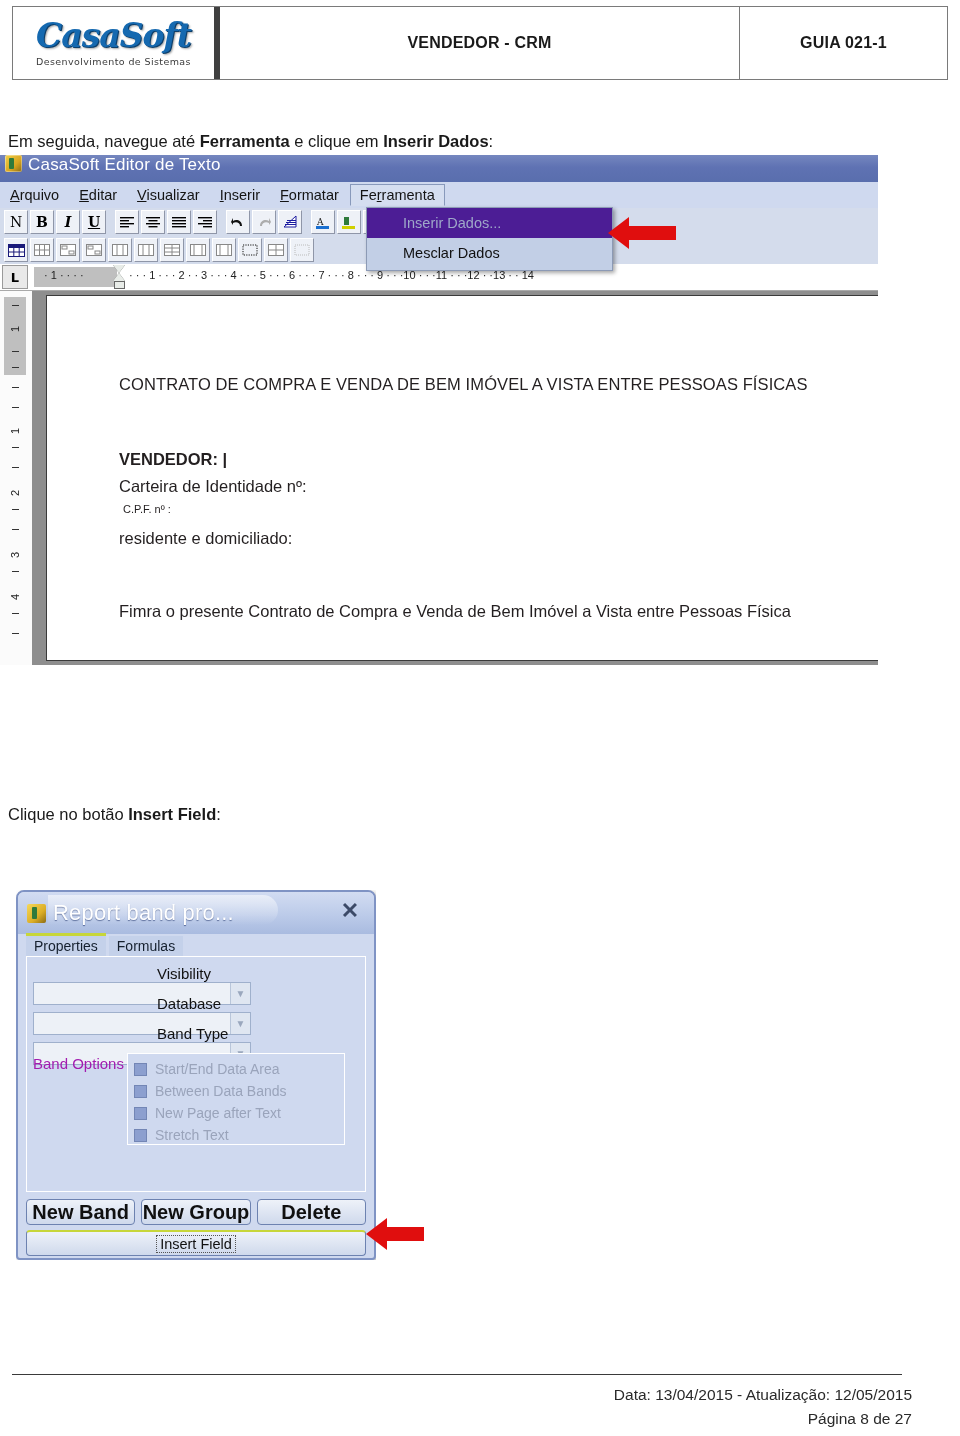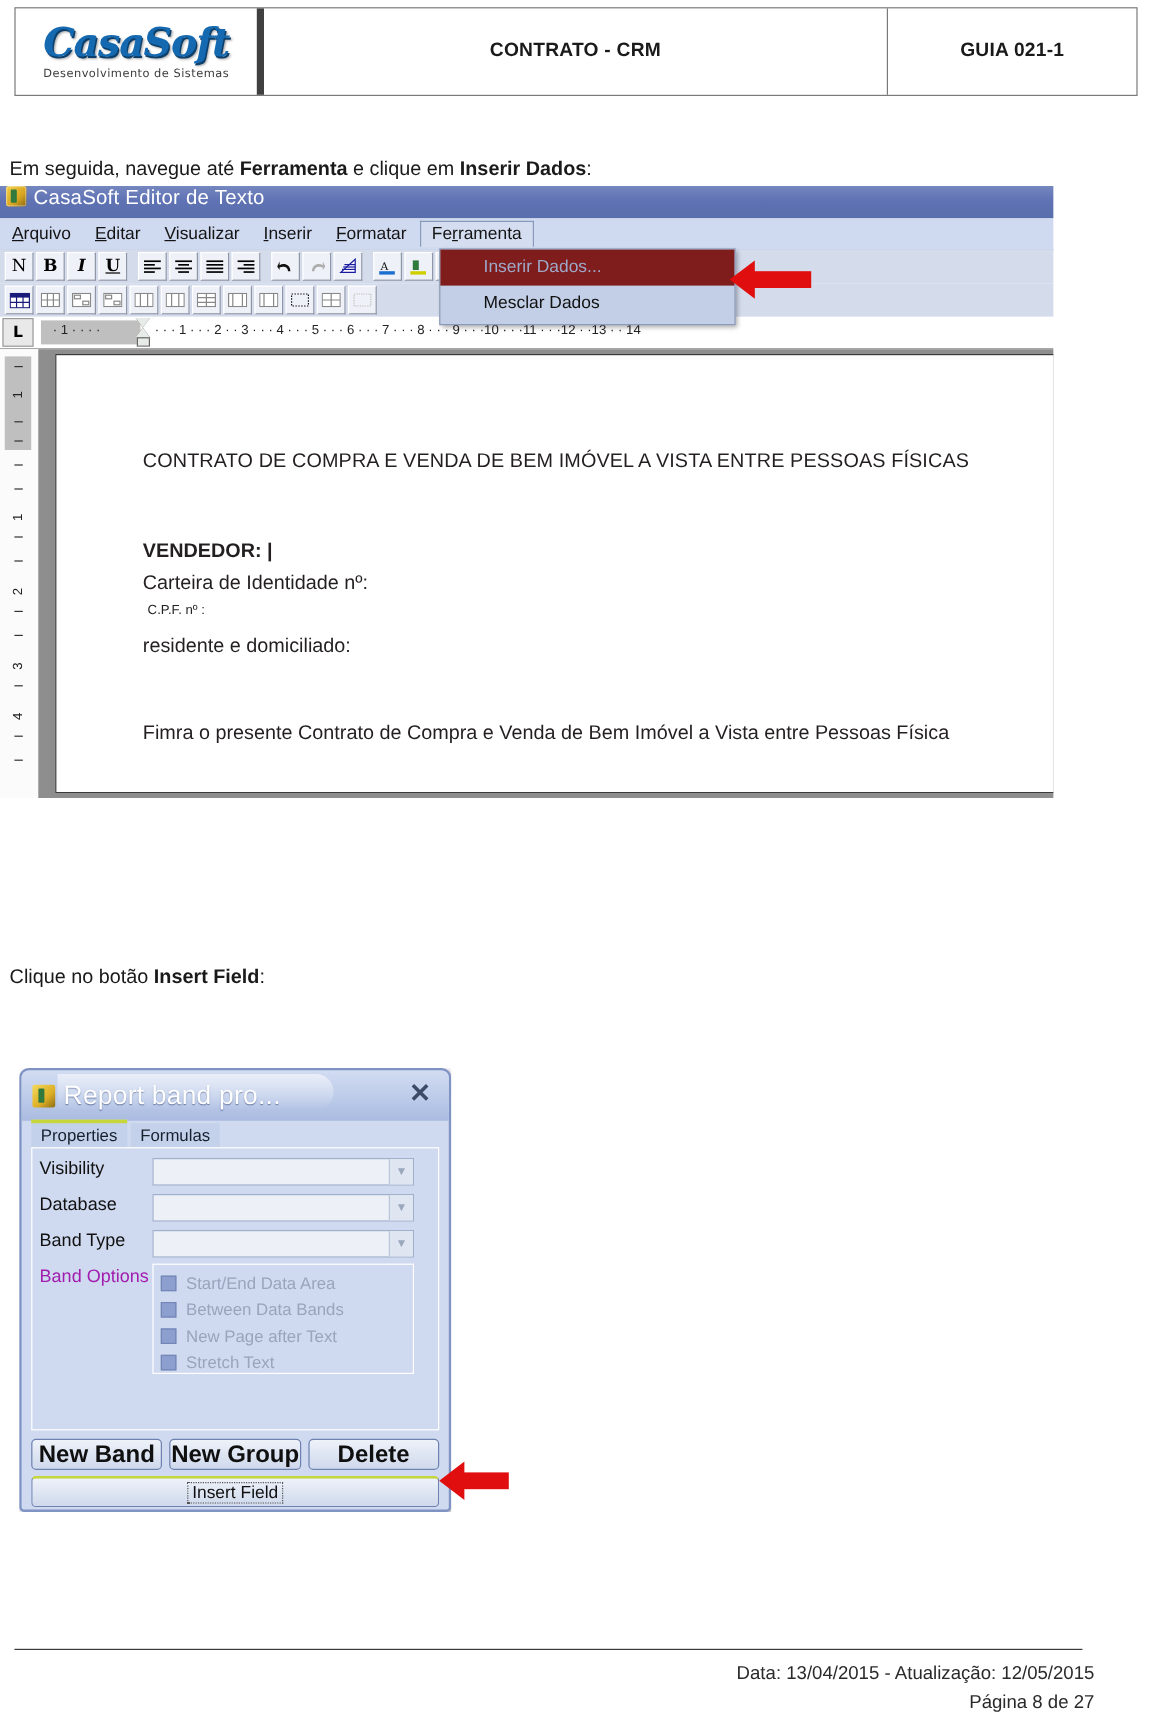--- a/index.html
+++ b/index.html
@@ -117,21 +117,21 @@
     position:absolute;left:366px;top:52px;width:245px;height:62px;
     background:#c2cfe6;
     border:1px solid #8c9ab5;
     box-shadow:2px 2px 4px rgba(0,0,0,.35);
     z-index:30;
   }
   .dd-item{
     height:30px;display:flex;align-items:center;padding-left:36px;
     font-size:14.5px;color:#111;box-sizing:border-box;
   }
-  .dd-item.sel{background:#7f1d1d;color:#9ea8c9;}
+  .dd-item.sel{background:#4c1d95;color:#9ea8c9;}
 
   
   .red-arrow{position:absolute;z-index:50;}
   .red-arrow .shaft{position:absolute;background:#e00e0e;}
   .red-arrow .head{
     position:absolute;width:0;height:0;
     border-top:16px solid transparent;border-bottom:16px solid transparent;
     border-right:21px solid #e00e0e;
   }
 
@@ -250,21 +250,21 @@
     font-size:14px;color:#15202e;padding:2px 8px;margin-right:3px;
     background:#c4d1ea;
   }
   .dlg-tab.active{background:#c4d1ea;border-top:3px solid #c7d63a;}
 
   .dlg-body{
     position:absolute;left:8px;top:64px;width:340px;height:236px;
     background:#cfd9ef;border:1px solid #ffffff;box-sizing:border-box;
   }
   .field-row{
-    position:absolute;left:6px;height:26px;display:flex;align-items:flex-start;
+    position:absolute;left:6px;height:26px;display:flex;align-items:flex-end;flex-direction:column;
   }
   .field-label{width:94px;font-size:15px;color:#111;flex:none;}
   .combo{
     width:218px;height:23px;background:#edf1f7;border:1px solid #9fb0cc;
     box-sizing:border-box;display:flex;align-items:center;justify-content:flex-end;
   }
   .combo .arrow{
     width:19px;height:21px;background:#dfe6f1;
     border-left:1px solid #b9c6da;
     display:flex;align-items:center;justify-content:center;
@@ -315,21 +315,21 @@
 <body>
 
 <div class="doc-header">
   <div class="hdr-cell hdr-logo">
     <div class="logo-wrap">
       <div class="logo-word">CasaSoft</div>
       <div class="logo-sub">Desenvolvimento de Sistemas</div>
     </div>
   </div>
   <div class="hdr-cell hdr-mid">
-    <div class="hdr-title">CONTRATO - CRM</div>
+    <div class="hdr-title">VENDEDOR - CRM</div>
   </div>
   <div class="hdr-cell hdr-right">
     <div class="hdr-guia">GUIA 021-1</div>
   </div>
 </div>
 
 <div class="para" id="para1"><span>Em seguida, navegue até </span><b>Ferramenta</b><span> e clique em </span><b>Inserir Dados</b><span>:</span></div>
 
 <div class="editor">
 

